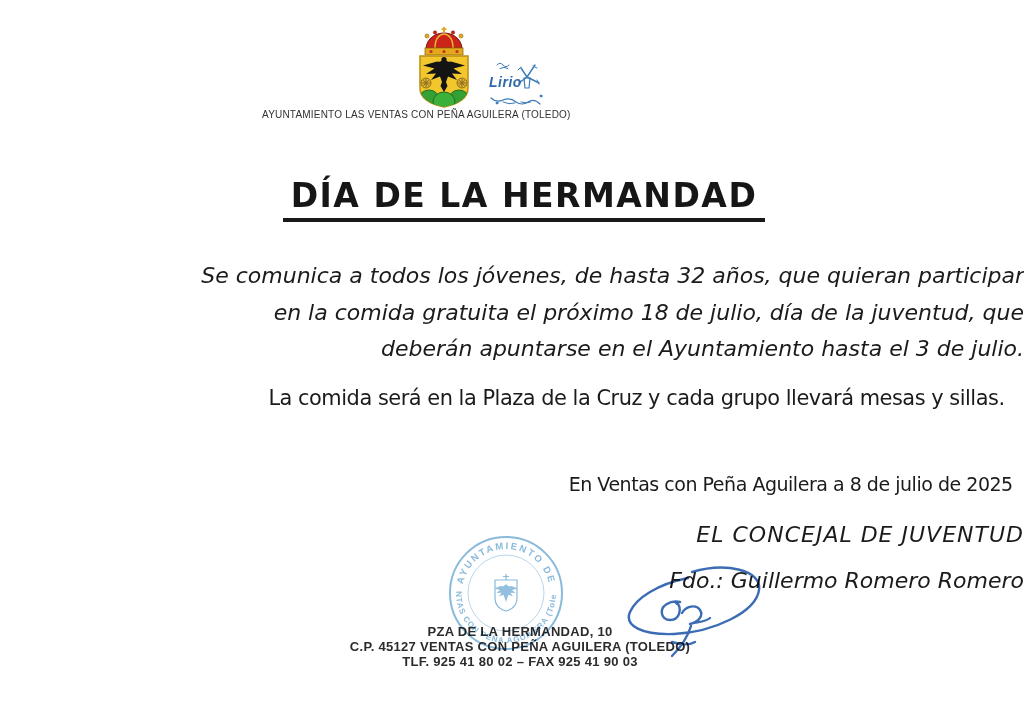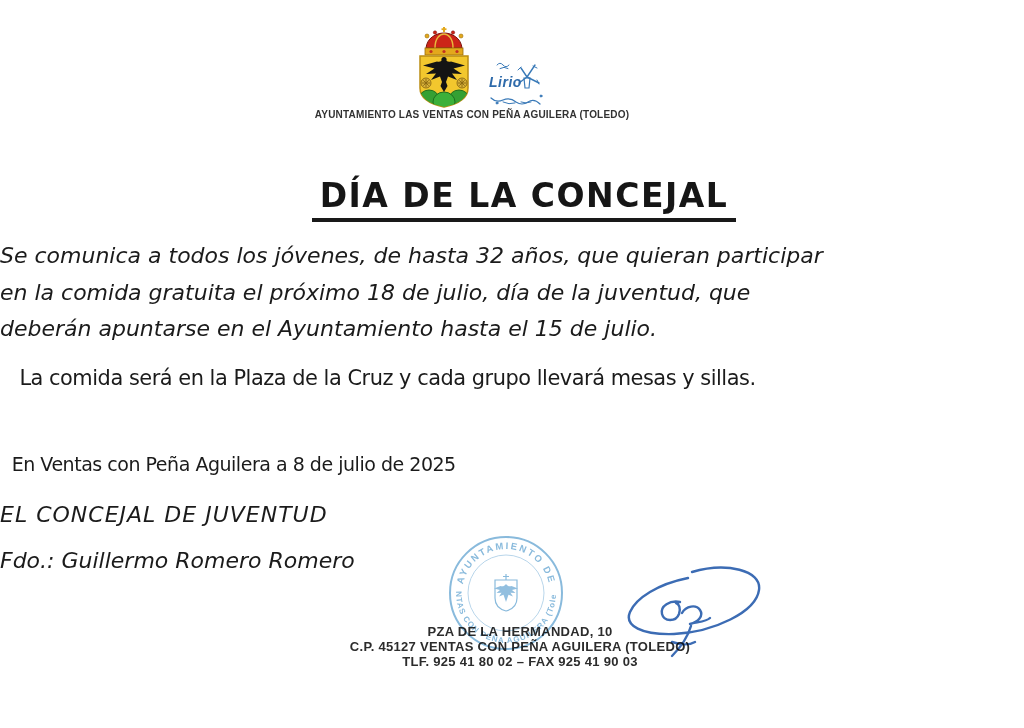--- a/index.html
+++ b/index.html
@@ -6,42 +6,42 @@
   html,body { background:#ffffff; }
   .page {
     position:relative; width:1024px; height:728px; background:#ffffff;
     overflow:hidden; font-family:"Liberation Sans", sans-serif;padding-left:48px;
   }
   .abs { position:absolute; }
   
   .hand {
     font-family:"DejaVu Sans", sans-serif;
     font-style:italic; color:#1b1b1b; white-space:nowrap;
-    left:0; right:0; text-align:left;
+    left:0; right:0; text-align:right;margin-top:20px;
   }
   .hand-cond { font-style:normal; letter-spacing:-0.5px; }
   .hand-cond > span { display:inline-block; transform:scaleX(0.95); }
   .doc-title {
     top:176px; left:0; right:0; text-align:center;
     font-family:"DejaVu Sans", sans-serif; font-weight:700;
     font-size:33px; letter-spacing:1.5px; color:#161616;
     transform:translateX(12px); white-space:nowrap;
   }
   .doc-title span { border-bottom:4px solid #191919; padding:0 8px 3px 8px; }
   .p1-line { font-size:22px; }
   .line-1 { top:243px; }
   .line-2 { top:280px; }
   .line-3 { top:316px; }
   .p2 { top:365px; font-size:22px; }
   .date-line { top:452px; font-size:20px; }
   .signer-title { top:502px; font-size:22px; letter-spacing:1px; }
   .signed-by { top:548px; font-size:22px; }
   .org-name {
-    top:109px; left:262px; width:420px; text-align:center;
-    font-size:10px; font-weight:700; color:#323232; letter-spacing:0.2px;
+    top:109px; left:262px; width:420px; 
+    font-size:10px; font-weight:400; color:#323232; letter-spacing:0.2px;
     white-space:nowrap;
   }
   .footer {
     top:624px; left:0; right:0; text-align:center;
     font-size:13px; font-weight:600; color:#2c2c2c; line-height:15px;
     letter-spacing:0.3px; transform:translateX(8px);
   }
   .crest-svg { left:413px; top:26px; width:62px; height:85px; }
   .lirio-svg { left:477px; top:56px; width:74px; height:52px; }
   .stamp-svg { left:445px; top:532px; width:122px; height:122px;
@@ -105,26 +105,26 @@
       <path d="M26,46 q6,3 12,1 M44,46 q5,2 10,0"></path>
       <circle cx="64" cy="40" r="1" fill="#3a7ab8"></circle>
       <circle cx="20" cy="47" r="1" fill="#3a7ab8"></circle>
     </g>
     <text x="12" y="31" font-family="Liberation Sans, sans-serif" font-size="14" font-weight="700" font-style="italic" fill="#2e6aaa" letter-spacing="0.5">Lirio</text>
   </svg>
 
   <div class="abs org-name">AYUNTAMIENTO LAS VENTAS CON PEÑA AGUILERA (TOLEDO)</div>
 
   <div class="abs doc-title">
-    <span>DÍA DE LA CONCEJAL</span>
+    <span>DÍA DE LA HERMANDAD</span>
   </div>
 
   <div class="abs hand p1-line line-1">Se comunica a todos los jóvenes, de hasta 32 años, que quieran participar</div>
   <div class="abs hand p1-line line-2">en la comida gratuita el próximo 18 de julio, día de la juventud, que</div>
-  <div class="abs hand p1-line line-3">deberán apuntarse en el Ayuntamiento hasta el 15 de julio.</div>
+  <div class="abs hand p1-line line-3">deberán apuntarse en el Ayuntamiento hasta el 3 de julio.</div>
 
   <div class="abs hand hand-cond p2">
     <span>La comida será en la Plaza de la Cruz y cada grupo llevará mesas y sillas.</span>
   </div>
 
   <div class="abs hand hand-cond date-line">
     <span>En Ventas con Peña Aguilera a 8 de julio de 2025</span>
   </div>
 
   <div class="abs hand signed-by">Fdo.: Guillermo Romero Romero</div>

